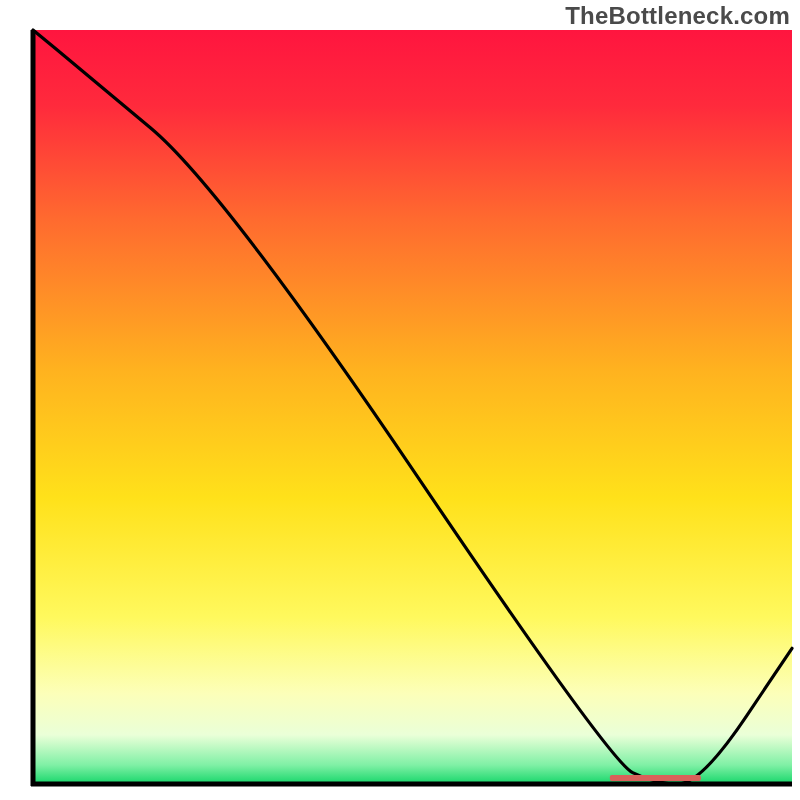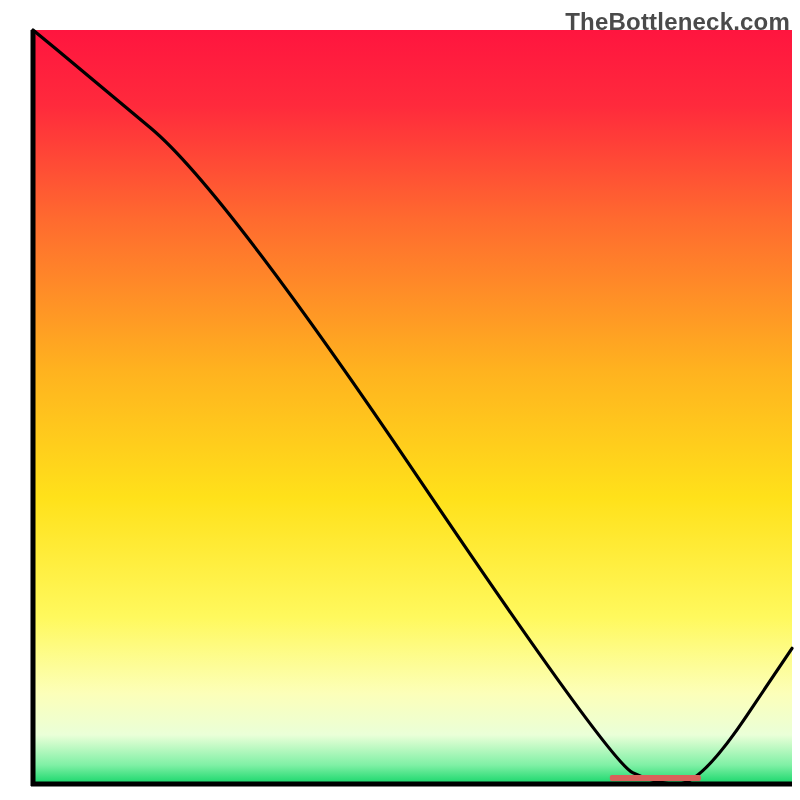--- a/index.html
+++ b/index.html
@@ -11,21 +11,21 @@
     font-family: Arial, Helvetica, sans-serif;
     overflow: hidden;
   }
   .frame {
     position: relative;
     width: 800px;
     height: 800px;
   }
   .watermark {
     position: absolute;
-    top: 8px;
+    top: 2px;
     right: 10px;
     color: #4a4a4a;
     font-size: 24px;
     font-weight: 600;
     letter-spacing: 0.2px;
     z-index: 20;
   }
   svg.plot {
     position: absolute;
     left: 0;

